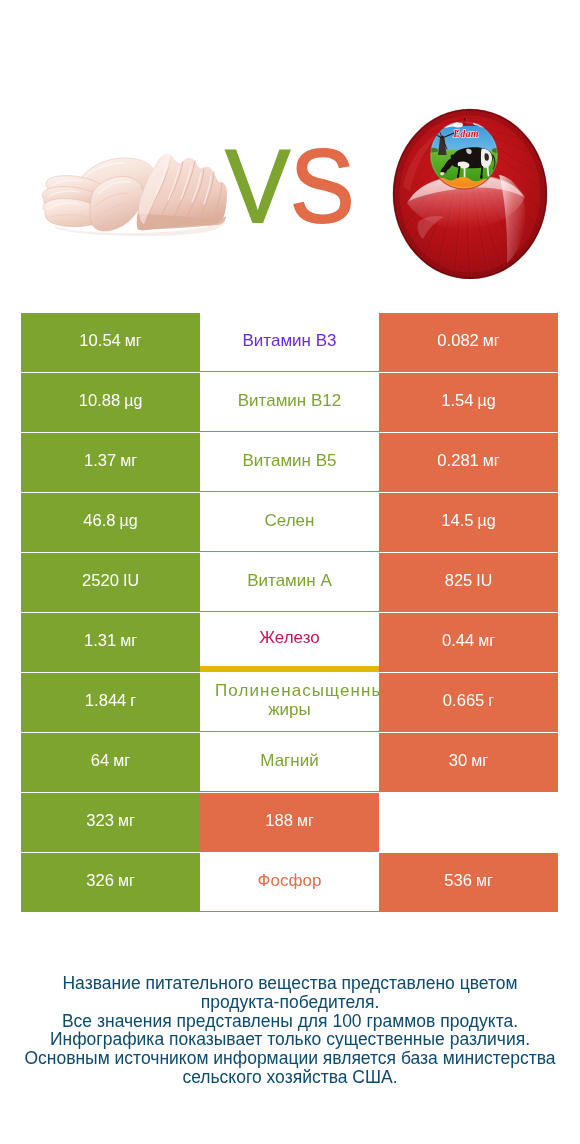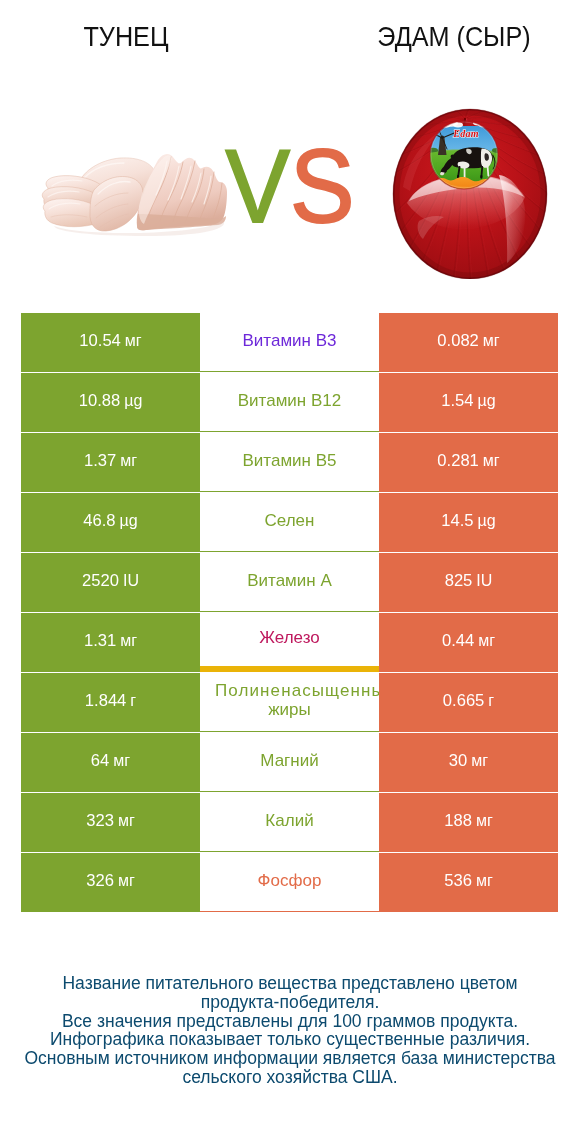--- a/index.html
+++ b/index.html
@@ -25,24 +25,20 @@
   .cell.m.wide>span .w1{display:block;letter-spacing:1.1px;transform:translateX(15px);white-space:nowrap;}
   .cell.m.wide>span .w2{display:block;}
   .num{font-size:16.6px;font-weight:400;}
   .unit{font-size:16px;margin-left:4px;}
   .foot{position:absolute;left:0;top:974px;width:580px;text-align:center;font-size:17.5px;line-height:18.8px;color:#0c4a6e;}
 </style>
 </head>
 <body>
 
 <div class="page">
-  <div class="hdr">
-    <div class="t t-left">ТУНЕЦ</div>
-    <div class="t t-right">ЭДАМ (СЫР)</div>
-  </div>
   <div class="prod" id="meatbox" style="left:38px;top:148px;width:190px;height:90px;">
     <svg viewBox="0 0 190 90" width="190" height="90">
       <defs>
 <linearGradient id="mWedge" x1="0" y1="0" x2="0.28" y2="1">
             <stop offset="0" stop-color="#fcefeb"></stop>
             <stop offset="0.3" stop-color="#f6ddd5"></stop>
             <stop offset="0.68" stop-color="#eecbbf"></stop>
             <stop offset="1" stop-color="#dcae9c"></stop>
           </linearGradient>
   <linearGradient id="mFold" x1="0.15" y1="0" x2="0.55" y2="1">
@@ -375,23 +371,20 @@
         <div class="cell r">
           <span class="num">30</span>
           <span class="unit">мг</span>
         </div>
       </div>
       <div class="row">
         <div class="cell l">
           <span class="num">323</span>
           <span class="unit">мг</span>
         </div>
-        <div class="cell m" style="color:#7da42f;border-bottom:1px solid #7da42f">
-          <span>Калий</span>
-        </div>
         <div class="cell r">
           <span class="num">188</span>
           <span class="unit">мг</span>
         </div>
       </div>
       <div class="row">
         <div class="cell l">
           <span class="num">326</span>
           <span class="unit">мг</span>
         </div>

